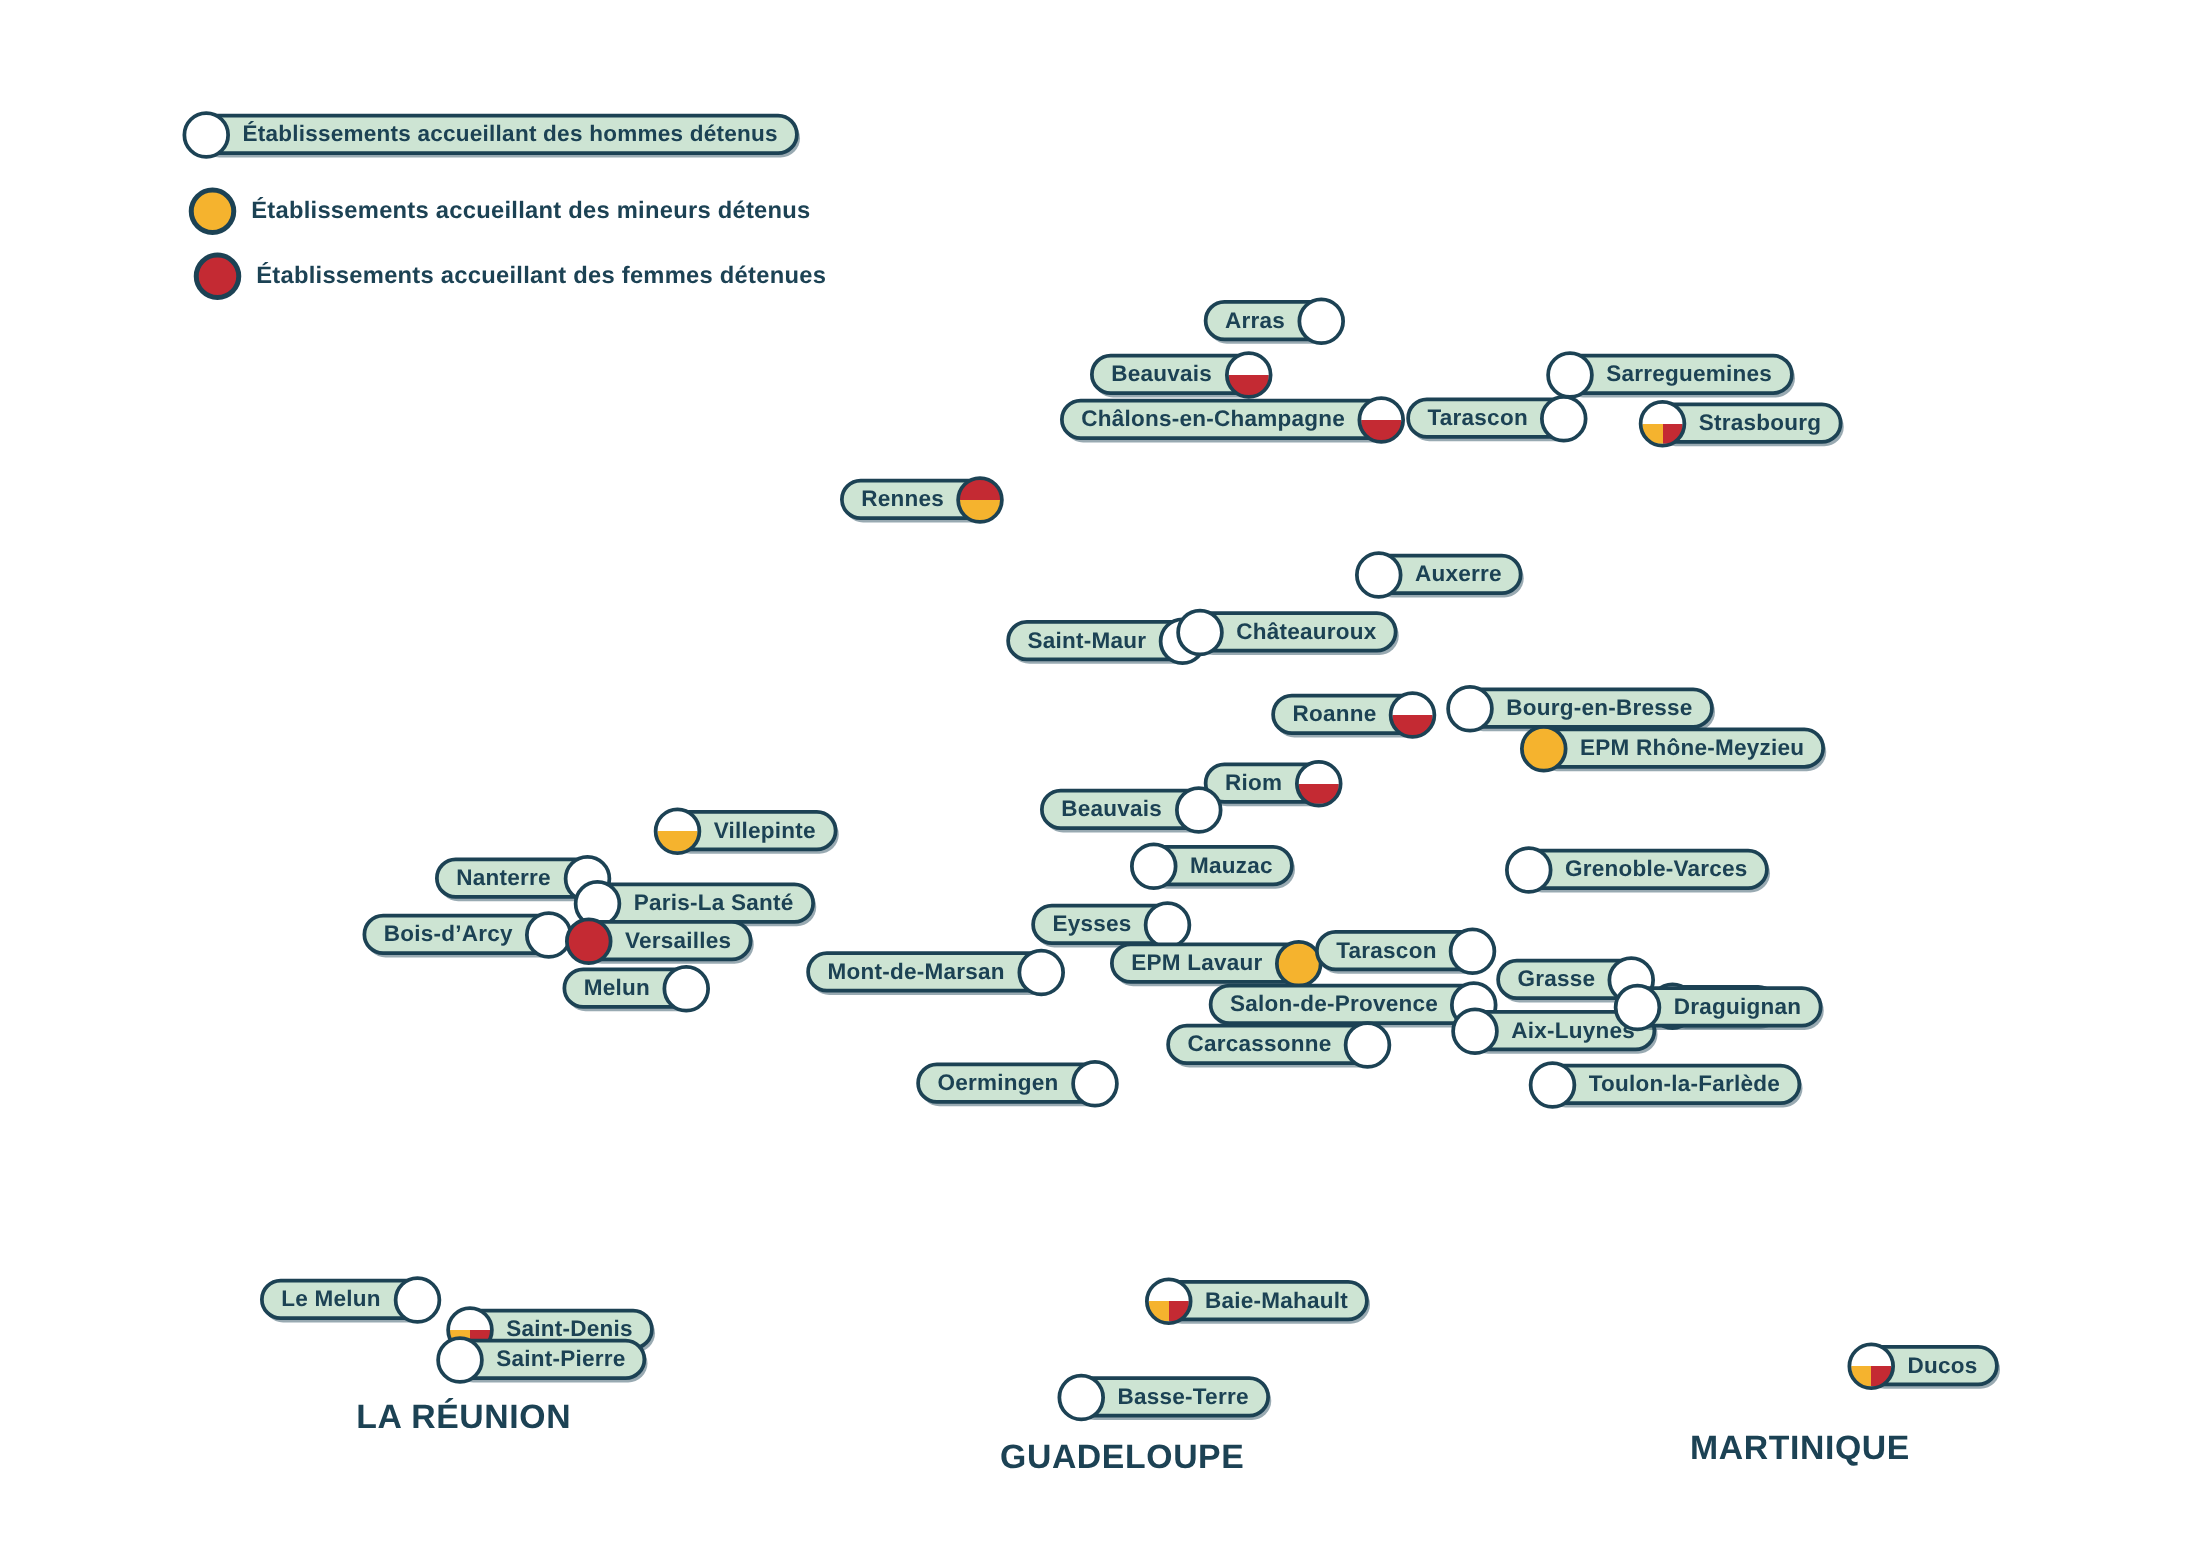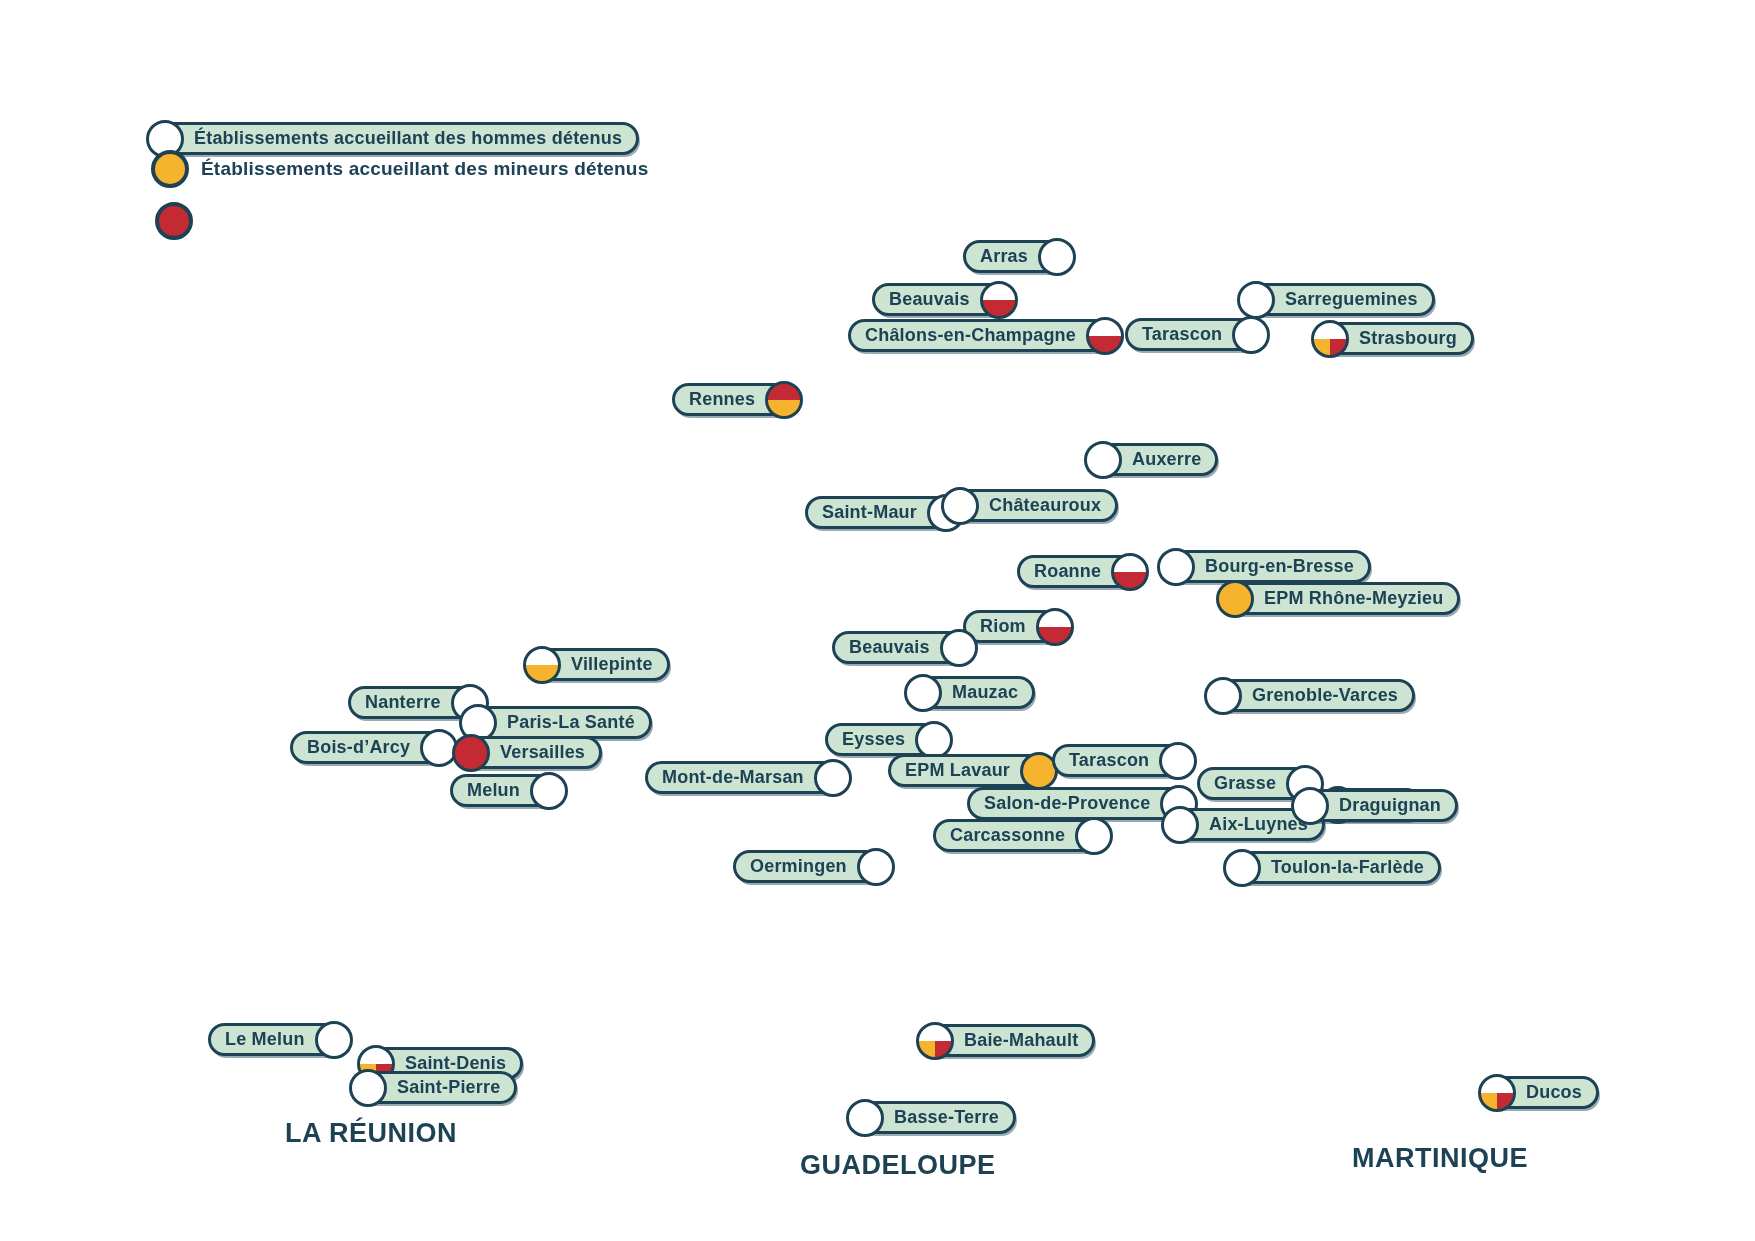--- a/index.html
+++ b/index.html
@@ -84,30 +84,31 @@
     color:#1c4254;
     white-space:nowrap;
   }
 </style>
 </head>
 <body>
 
 <div id="canvas">
 
   <div>
-    <div class="pill dot-left" style="left:157px;top:91px;margin-top:31px;">
+    <div class="pill dot-left" style="left:157px;top:91px;">
       <span class="dot marker-h"></span>
       <span class="pill-label">Établissements accueillant des hommes détenus</span>
     </div>
     <div class="legend-row" style="left:151px;top:150px;">
       <span class="dot legend-dot marker-m"></span>
       <span class="legend-text">Établissements accueillant des mineurs détenus</span>
     </div>
     <div class="legend-row" style="left:155px;top:202px;">
       <span class="dot legend-dot marker-f"></span>
+      <span class="legend-text">Établissements accueillant des femmes détenues</span>
     </div>
   </div>
 
   <div id="map-layer">
       <div class="pill dot-right" style="left: 963px; top: 240px;">
         <span class="pill-label">Arras</span>
         <span class="dot marker-h"></span>
       </div>
       <div class="pill dot-right" style="left: 872px; top: 283px;">
         <span class="pill-label">Beauvais</span>

